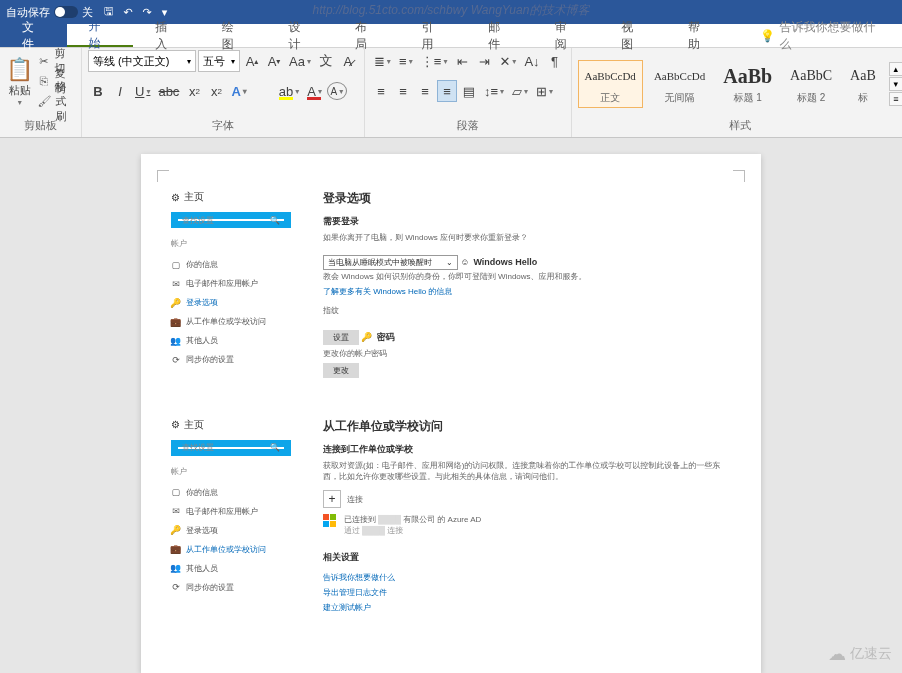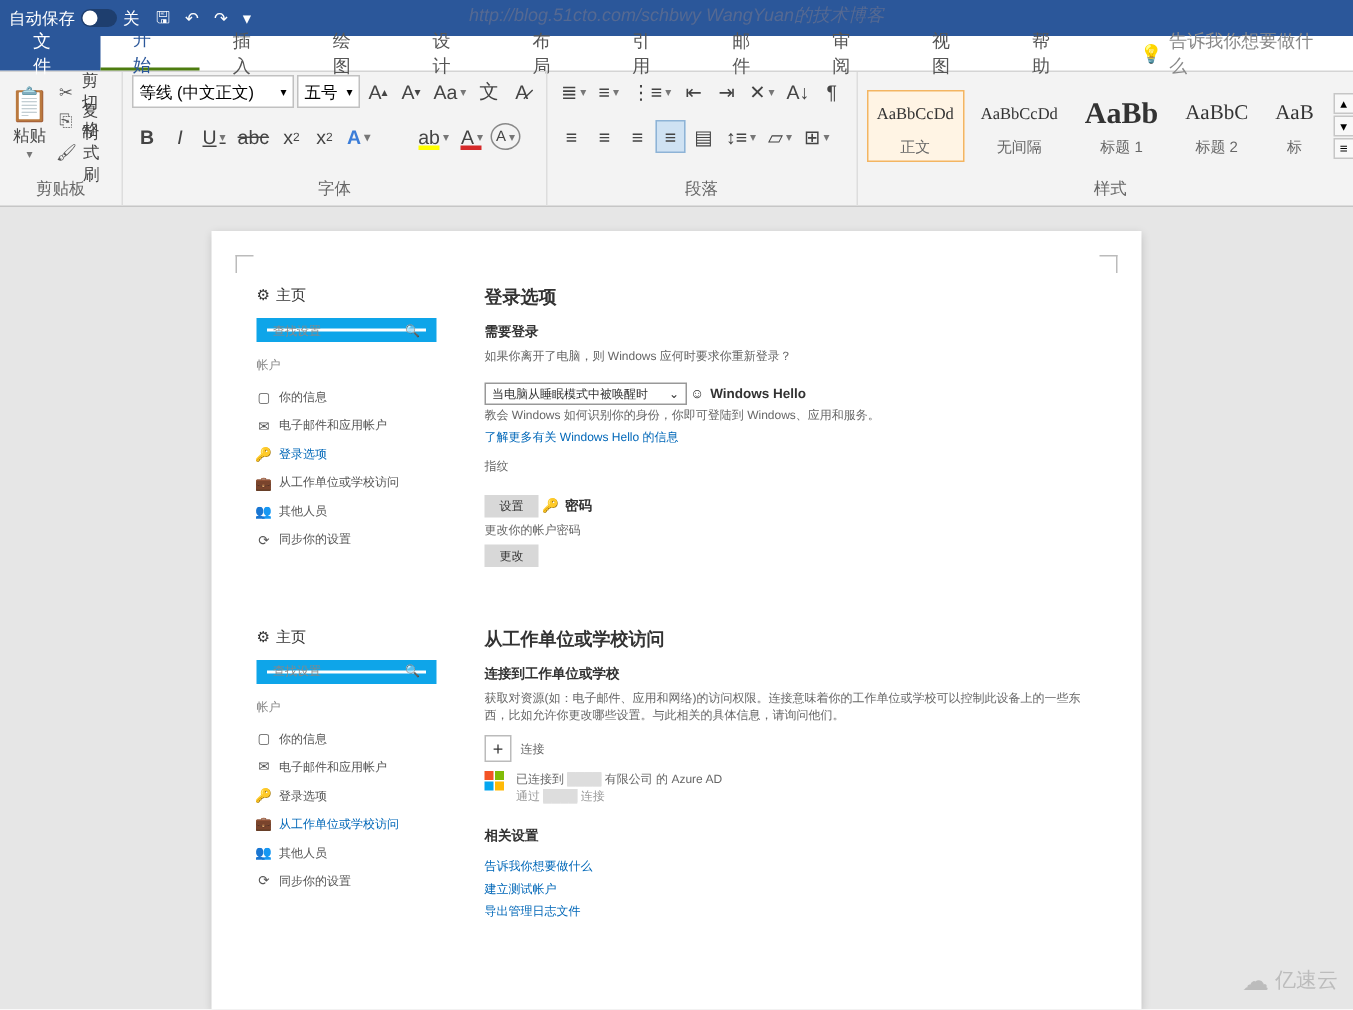--- a/index.html
+++ b/index.html
@@ -366,22 +366,22 @@
               <span></span>
               <span></span>
             </span>
           <div>
             <div class="body"><span>已连接到</span> <span style="background:#ddd;color:#ddd;">████</span> <span>有限公司 的 Azure AD</span></div>
             <div class="body" style="color:#999;"><span>通过</span> <span style="background:#ddd;color:#ddd;">████</span> <span>连接</span></div>
           </div>
         </div>
         <h4 style="margin-top:14px;">相关设置</h4>
         <div><span class="link">告诉我你想要做什么</span></div>
+        <div><span class="link">导出管理日志文件</span></div>
         <div><span class="link">建立测试帐户</span></div>
-        <div><span class="link">导出管理日志文件</span></div>
       </div>
     </div>
 
   </div>
 </div>
 
 <div class="wm-logo">
     <span class="cloud">☁</span>
     <span>亿速云</span>
   </div>

